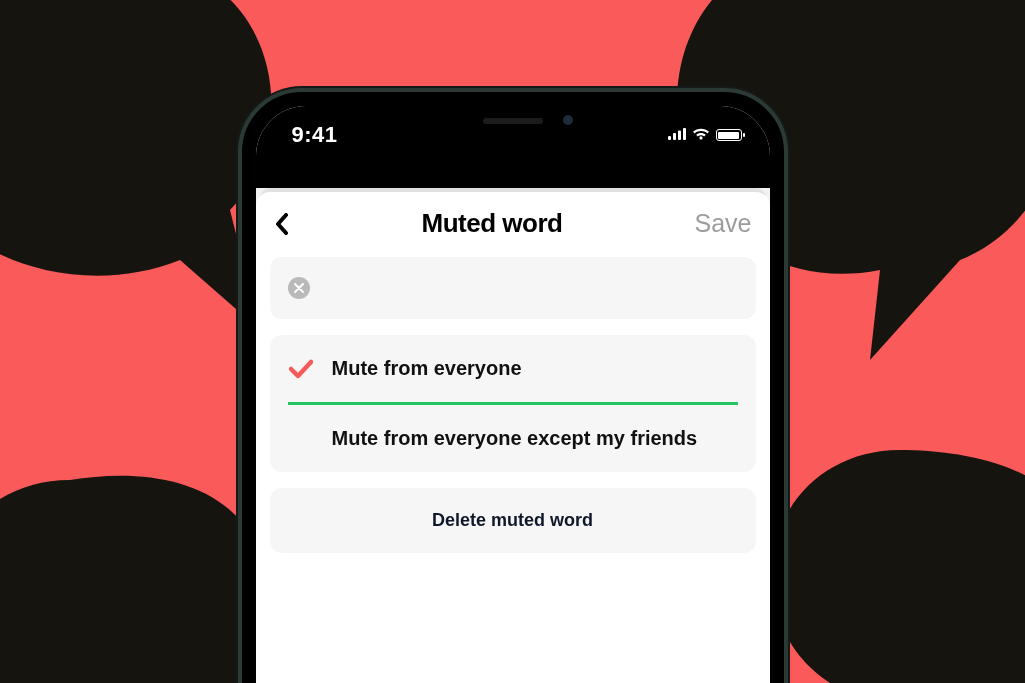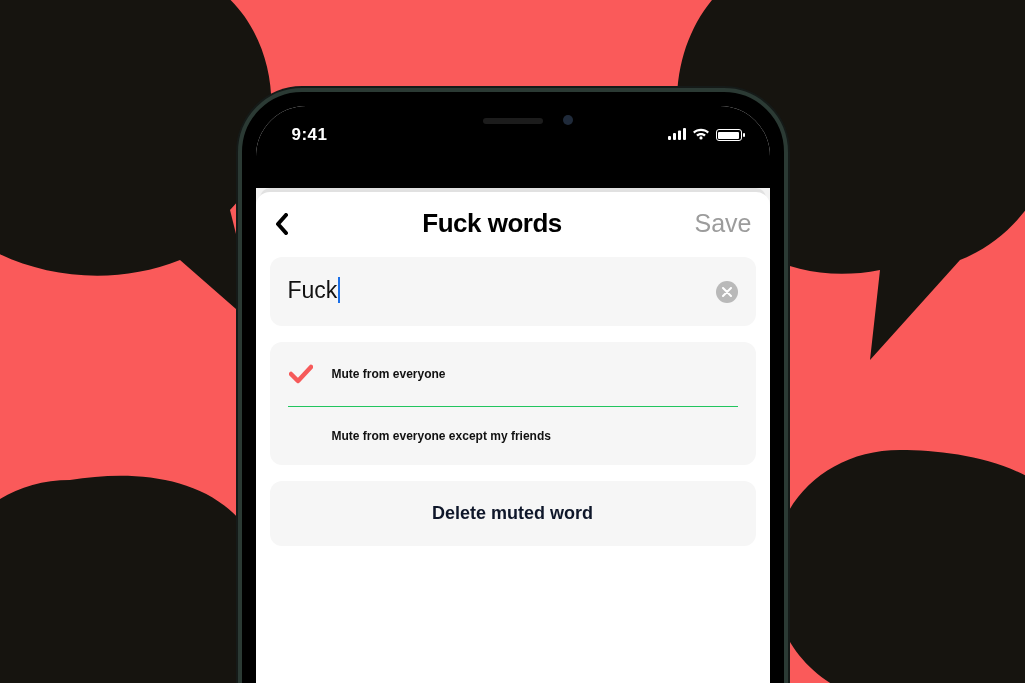--- a/index.html
+++ b/index.html
@@ -83,21 +83,21 @@
     height: 58px;
     display: flex;
     align-items: center;
     justify-content: space-between;
     padding: 0 28px;
     color: #fff;
     z-index: 3;
   }
   .status-time {
     font-weight: 600;
-    font-size: 17px;
+    font-size: 22px;
     letter-spacing: 0.5px;
     padding-left: 8px;
   }
   .status-icons {
     display: flex;
     align-items: center;
     gap: 6px;
   }
   .battery {
     width: 26px; height: 12px;
@@ -203,30 +203,30 @@
 
   .options-card { padding: 0 18px; }
   .option-row {
     display: flex;
     align-items: center;
     padding: 22px 0;
     gap: 18px;
     cursor: pointer;
   }
   .option-row + .option-row {
-    border-top: 1px solid #22c55e;
+    border-top: 3px solid #22c55e;
   }
   .check-slot {
     width: 26px;
     display: flex;
     align-items: center;
     justify-content: center;
   }
   .option-label {
-    font-size: 12px;
+    font-size: 20px;
     font-weight: 700;
     color: #111;
   }
 
   .delete-card {
     padding: 22px 0;
     text-align: center;
     cursor: pointer;
   }
   .delete-label {
@@ -303,28 +303,25 @@
     <div class="app">
       <div class="sheet-handle-bg"></div>
       <div class="sheet">
 
         <div class="nav">
           <div class="back-chevron">
             <svg width="16" height="22" viewBox="0 0 16 22">
                 <path d="M12 2 L4 11 L12 20" stroke="#000" stroke-width="4" fill="none" stroke-linecap="round" stroke-linejoin="round"></path>
               </svg>
           </div>
-          <div class="nav-title">Fuck words</div>
+          <div class="nav-title">Muted word</div>
           <div class="nav-save">Save</div>
         </div>
 
         <div class="card input-card">
-          <div class="input-wrap">
-            <span>Fuck</span><span class="cursor"></span>
-          </div>
           <div class="clear-btn">
             <svg width="10" height="10" viewBox="0 0 10 10">
                 <path d="M1 1 L9 9 M9 1 L1 9" stroke="#fff" stroke-width="2" stroke-linecap="round"></path>
               </svg>
           </div>
         </div>
 
         <div class="card options-card">
           <div class="option-row">
             <div class="check-slot">

